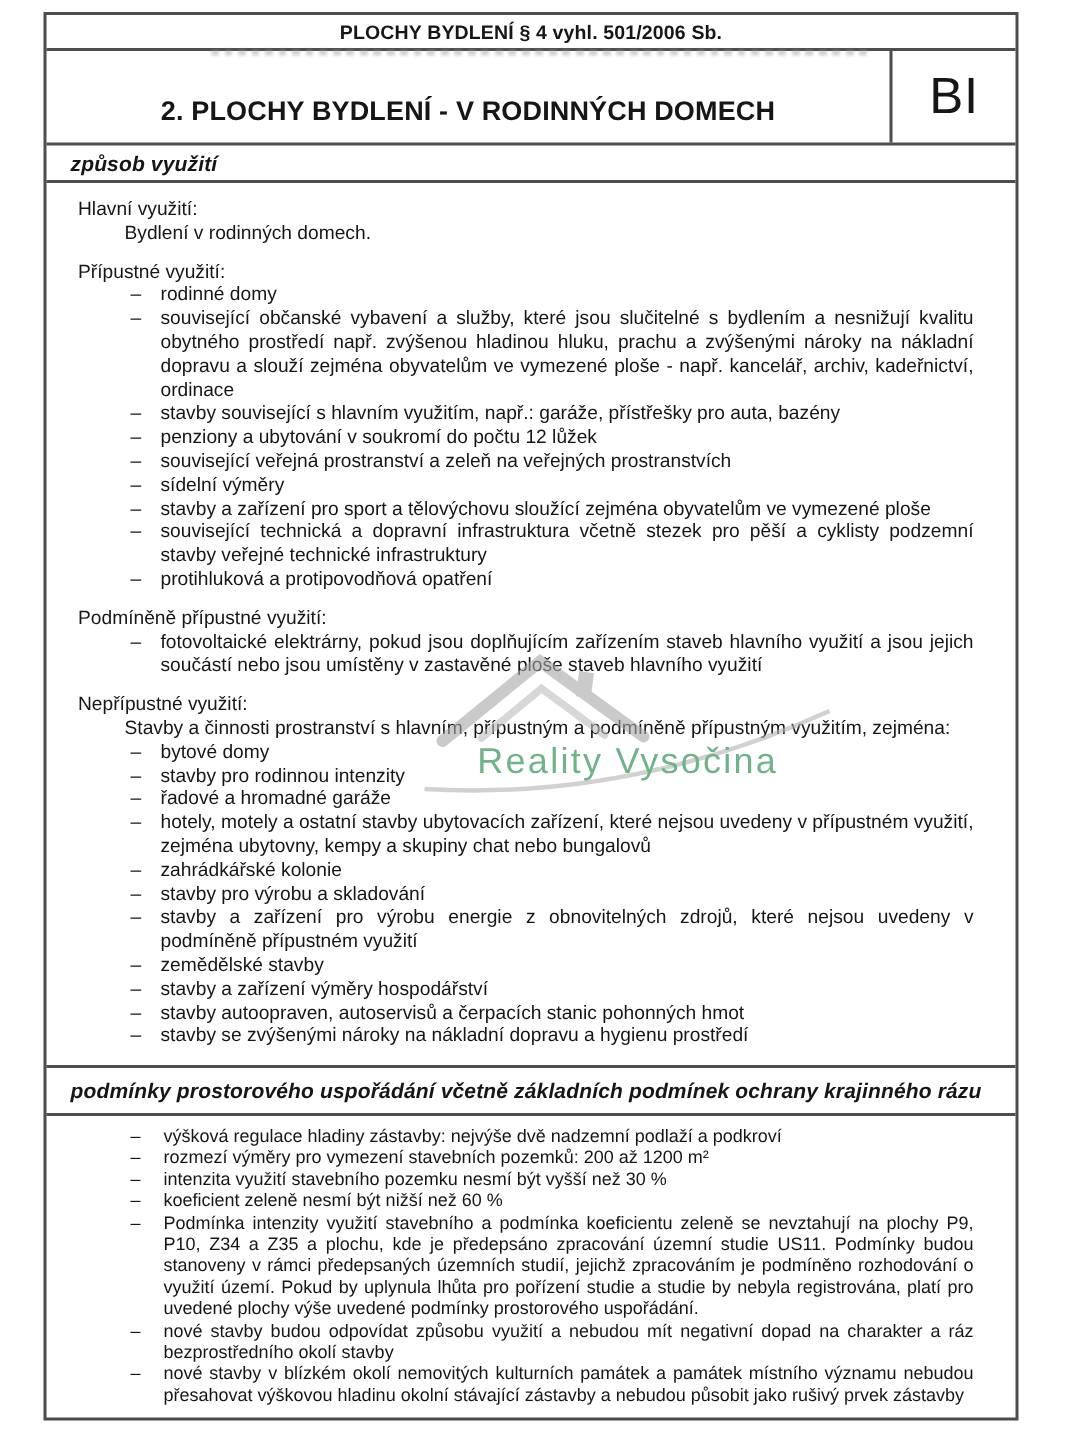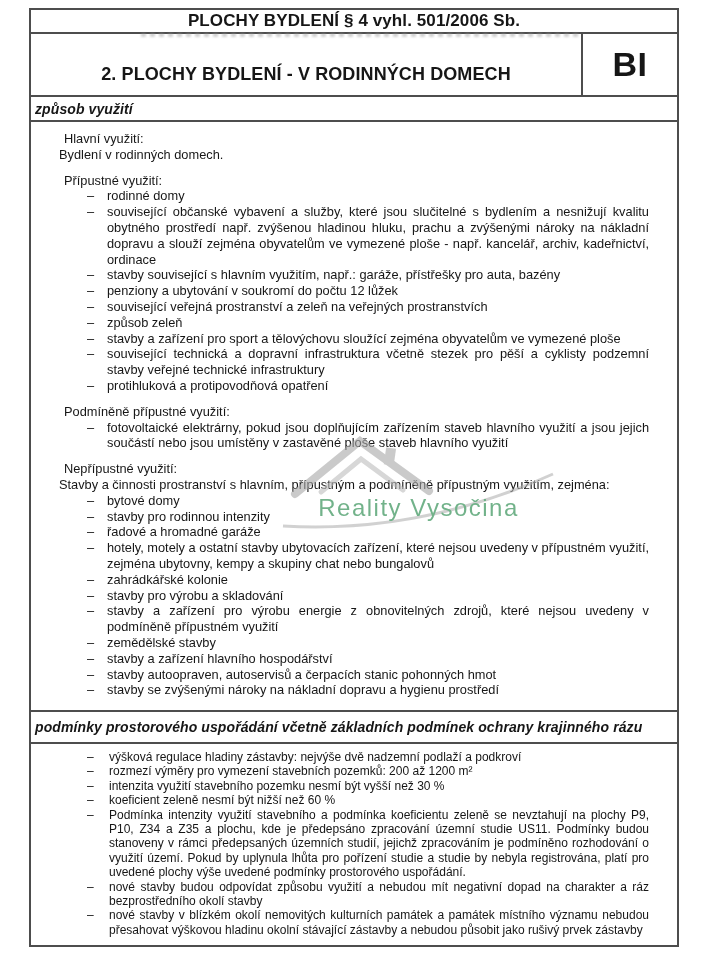--- a/index.html
+++ b/index.html
@@ -17,62 +17,62 @@
     position:absolute; left:29px; top:8px;
     width:650px; height:939px;
     border:2px solid #4d4d4d;
     background:#fff;
     display:flex; flex-direction:column;
   }
   
   .row-page-header {
     height:24px; border-bottom:2px solid #4d4d4d;
     display:flex; align-items:center; justify-content:center;
-    font-weight:bold; font-size:17px; letter-spacing:0.1px;
+    font-weight:bold; font-size:13px; letter-spacing:0.1px;
     position:relative;
   }
   .scan-artifact {
     position:absolute; left:110px; bottom:-5px; width:440px; height:4px;
     background:repeating-linear-gradient(90deg,#9b9b9b 0 5px,transparent 5px 9px);
     filter:blur(1px); opacity:0.45; pointer-events:none;
   }
   .row-title { height:63px; border-bottom:2px solid #4d4d4d; display:flex; }
   .title-cell {
     flex:1; display:flex; align-items:center; justify-content:center;
     font-weight:bold; font-size:18px; letter-spacing:0.1px;margin-top:19px;
   }
   .code-cell {
-    width:96px; border-left:2px solid #4d4d4d;
+    width:84px; border-left:2px solid #4d4d4d;
     display:flex; align-items:center; justify-content:center;
-    font-weight:bold; font-size:34px; letter-spacing:0.5px;
+    font-weight:normal; font-size:34px; letter-spacing:0.5px;
   }
   
   .section-band {
     border-bottom:2px solid #4d4d4d;
     display:flex; align-items:center;
     font-weight:bold; font-style:italic; font-size:14px;
-    padding-left:4px; letter-spacing:0.1px;
+    padding-left:16px; letter-spacing:0.1px;
   }
   .band-1 { height:25px; }
   .band-2 { height:32px; font-size:14px; }
   
   .content-1 {
     height:590px; border-bottom:2px solid #4d4d4d;
     padding:9px 28px 0 0;
     font-size:12.8px; line-height:15.8px;
     position:relative;
   }
   .content-2 {
     flex:1;
     padding:6px 28px 0 0;
     font-size:12px; line-height:14.4px;
   }
   .use-group { margin-bottom:10px; }
-  .group-label { padding-left:33px; }
-  .group-paragraph { padding-left:28px; text-align:justify; }
+  .group-label { padding-left:21px; }
+  .group-paragraph { padding-left:52px; text-align:justify; }
   ul.dash-list { list-style:none; }
   ul.dash-list li {
     position:relative;
     padding-left:76px;
     text-align:justify;
   }
   ul.dash-list li .dash {
     position:absolute; left:56px; top:0;
   }
   .content-2 ul.dash-list li { padding-left:78px; }
@@ -122,21 +122,21 @@
           <li><span class="dash">–</span><span>rodinné domy</span></li>
 
           <li><span class="dash">–</span><span>související občanské vybavení a služby, které jsou slučitelné s bydlením a nesnižují kvalitu obytného prostředí např. zvýšenou hladinou hluku, prachu a zvýšenými nároky na nákladní dopravu a slouží zejména obyvatelům ve vymezené ploše - např. kancelář, archiv, kadeřnictví, ordinace</span></li>
 
           <li><span class="dash">–</span><span>stavby související s hlavním využitím, např.: garáže, přístřešky pro auta, bazény</span></li>
 
           <li><span class="dash">–</span><span>penziony a ubytování v soukromí do počtu 12 lůžek</span></li>
 
           <li><span class="dash">–</span><span>související veřejná prostranství a zeleň na veřejných prostranstvích</span></li>
 
-          <li><span class="dash">–</span><span>způsob zeleň</span></li>
+          <li><span class="dash">–</span><span>sídelní výměry</span></li>
 
           <li><span class="dash">–</span><span>stavby a zařízení pro sport a tělovýchovu sloužící zejména obyvatelům ve vymezené ploše</span></li>
 
           <li><span class="dash">–</span><span>související technická a dopravní infrastruktura včetně stezek pro pěší a cyklisty podzemní stavby veřejné technické infrastruktury</span></li>
 
           <li><span class="dash">–</span><span>protihluková a protipovodňová opatření</span></li>
         </ul>
     </div>
 
     <div class="use-group">
@@ -161,21 +161,21 @@
           <li><span class="dash">–</span><span>hotely, motely a ostatní stavby ubytovacích zařízení, které nejsou uvedeny v přípustném využití, zejména ubytovny, kempy a skupiny chat nebo bungalovů</span></li>
 
           <li><span class="dash">–</span><span>zahrádkářské kolonie</span></li>
 
           <li><span class="dash">–</span><span>stavby pro výrobu a skladování</span></li>
 
           <li><span class="dash">–</span><span>stavby a zařízení pro výrobu energie z obnovitelných zdrojů, které nejsou uvedeny v podmíněně přípustném využití</span></li>
 
           <li><span class="dash">–</span><span>zemědělské stavby</span></li>
 
-          <li><span class="dash">–</span><span>stavby a zařízení hlavního hospodářství</span></li>
+          <li><span class="dash">–</span><span>stavby a zařízení výměry hospodářství</span></li>
 
           <li><span class="dash">–</span><span>stavby autoopraven, autoservisů a čerpacích stanic pohonných hmot</span></li>
 
           <li><span class="dash">–</span><span>stavby se zvýšenými nároky na nákladní dopravu a hygienu prostředí</span></li>
         </ul>
     </div>
 
   </div>
 
   <div class="section-band band-2">podmínky prostorového uspořádání včetně základních podmínek ochrany krajinného rázu</div>

